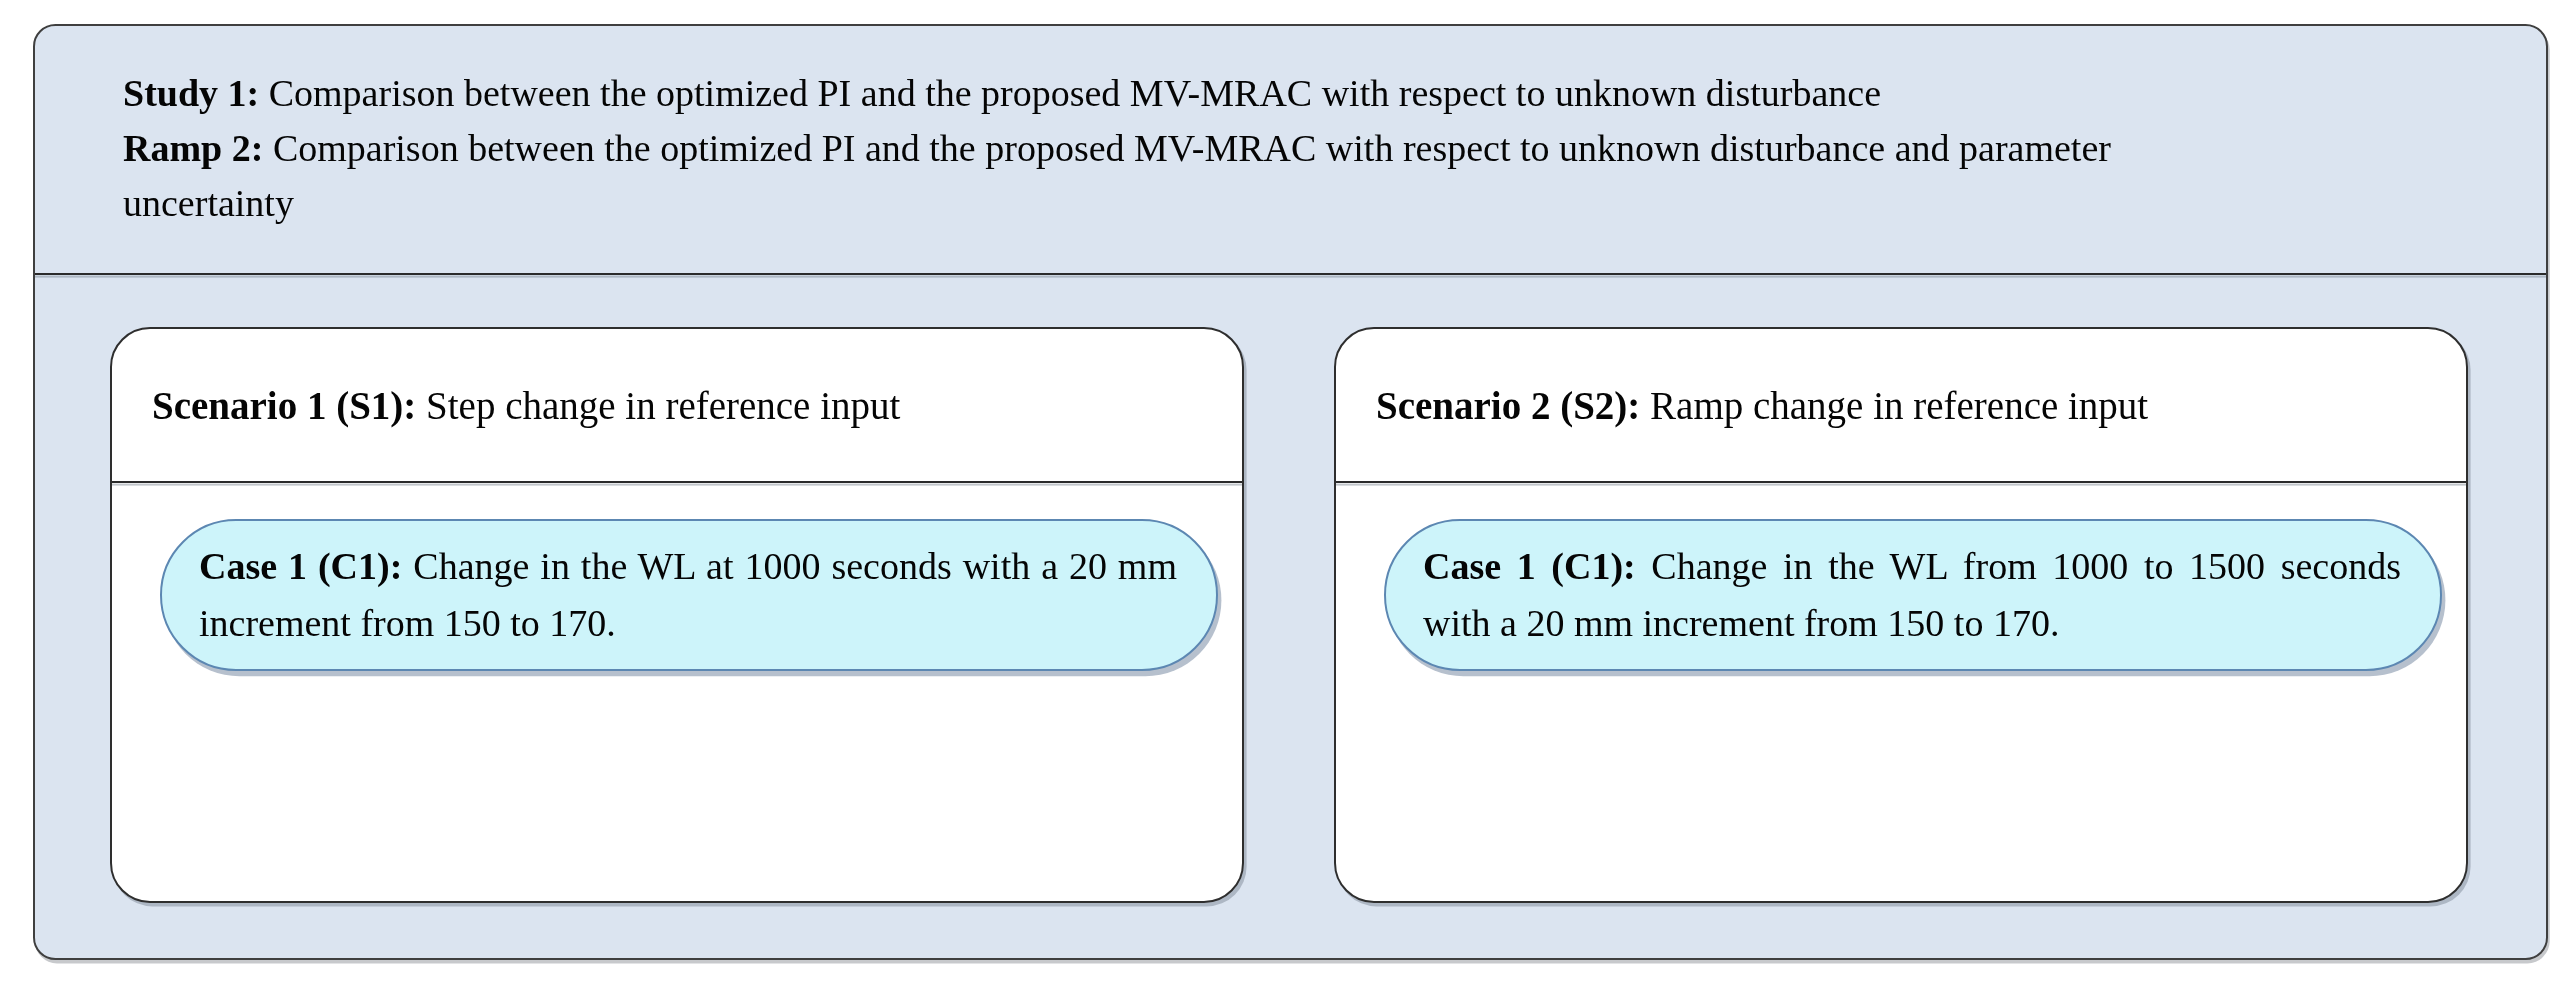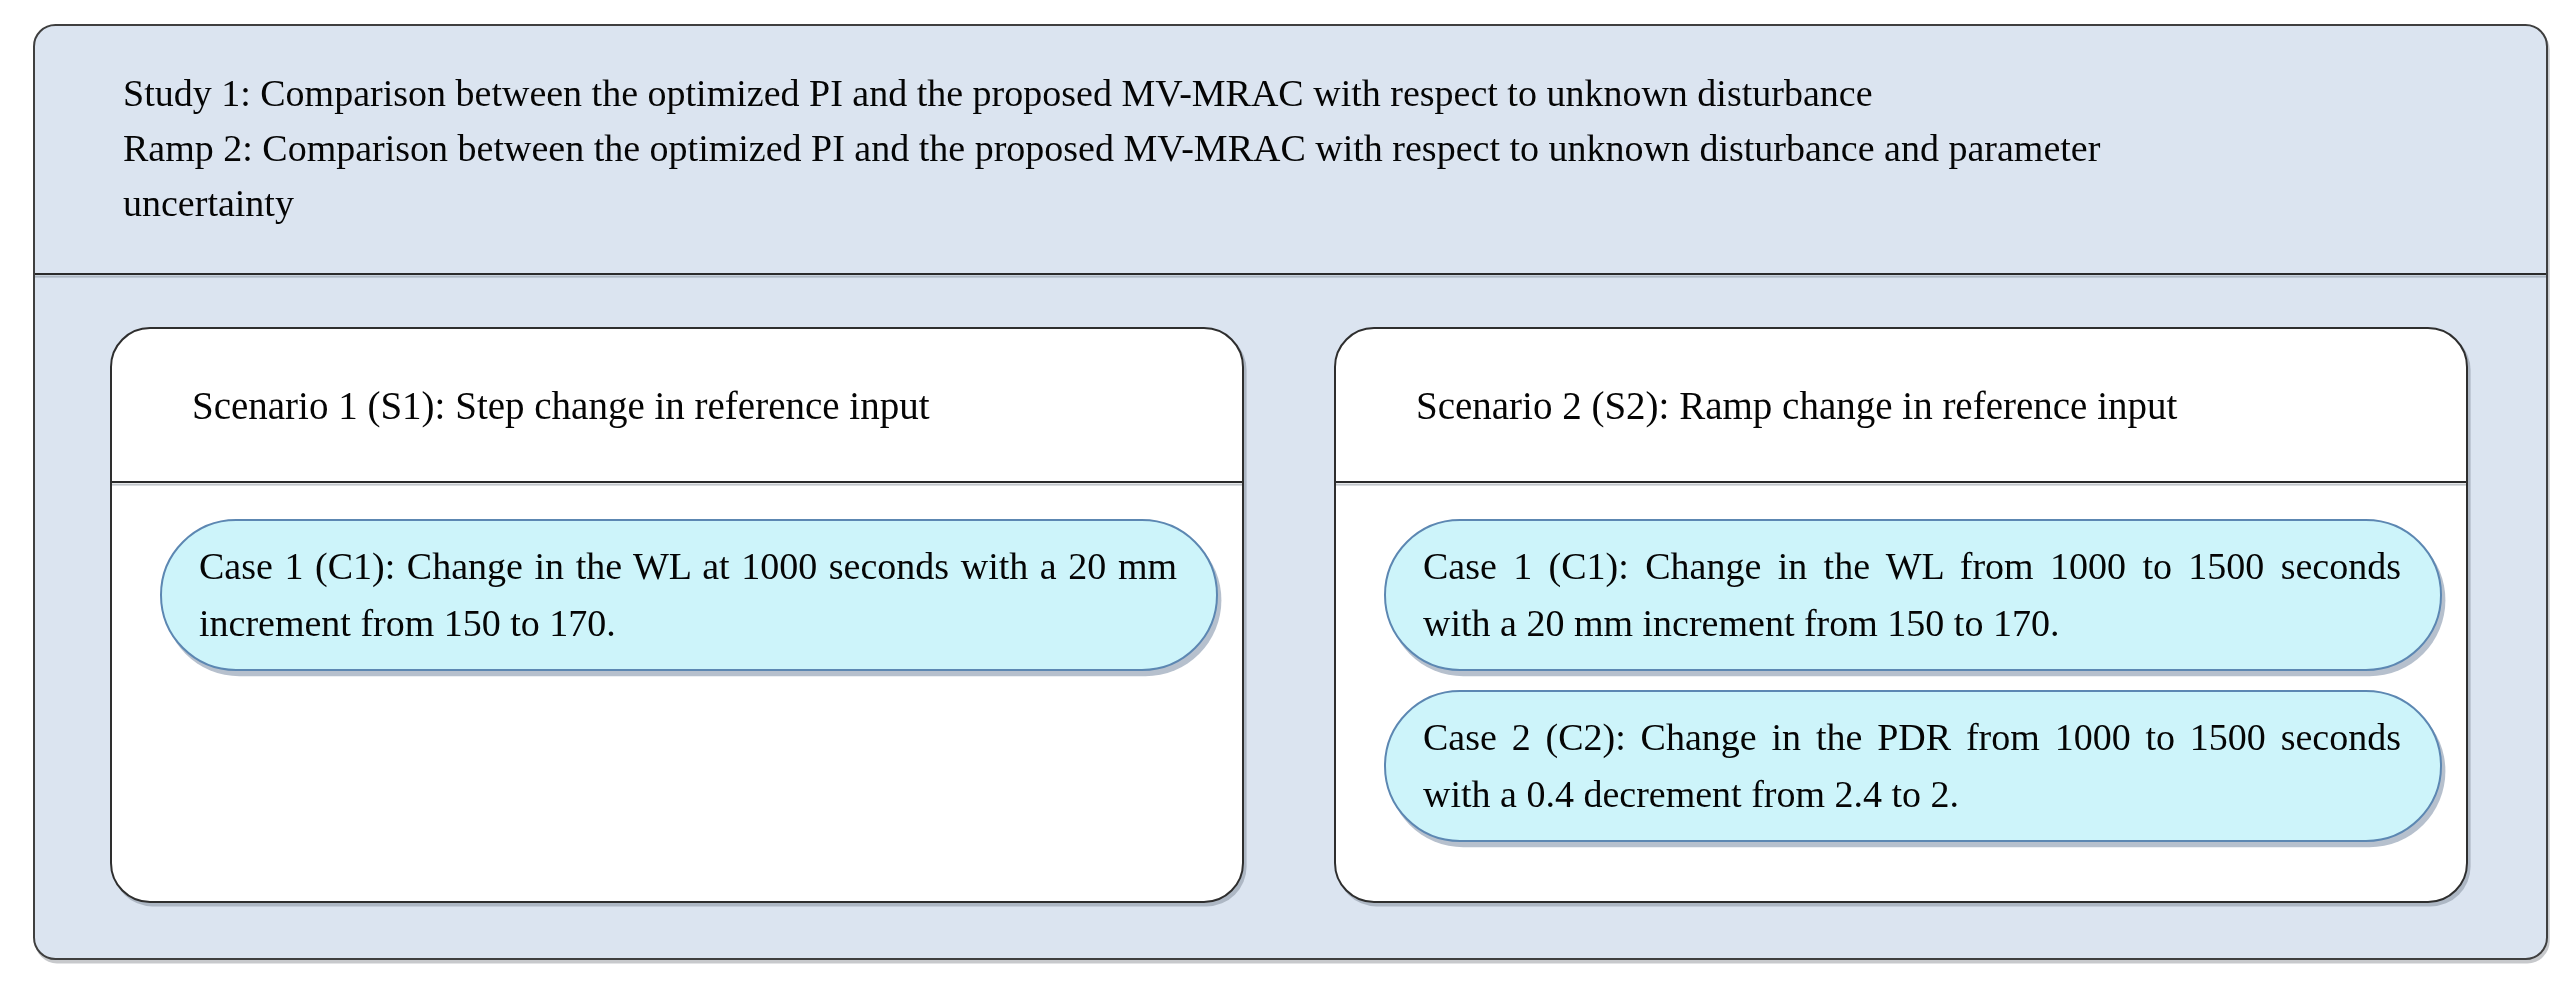--- a/index.html
+++ b/index.html
@@ -48,21 +48,21 @@
     border:2.6px solid var(--panel-border);
     border-radius:40px;
     box-shadow:2.6px 3.4px 0 rgba(105,115,130,0.4);
     box-sizing:border-box;
   }
   .panel-1{left:75px;}
   .panel-2{left:1299px;}
   .panel-title{
     position:absolute;left:0;right:0;top:0;height:152px;
     display:flex;align-items:center;
-    padding-left:80px;padding-right:34px;
+    padding-left:40px;padding-right:34px;
     font-size:39px;
     box-sizing:border-box;
   }
   .panel-divider{
     position:absolute;left:0;right:0;top:152px;
     border-top:2.6px solid var(--divider);
     box-shadow:0 2.6px 0 rgba(120,128,140,0.45);
   }
   .case-pill{
     position:absolute;left:48px;right:24px;
@@ -76,21 +76,21 @@
     box-sizing:border-box;
   }
   .case-1{top:190px;}
   .case-2{top:361px;}
   .case-pill p{
     margin:13px;
     font-size:38px;line-height:57px;
     text-align:justify;
     width:100%;
   }
-  b{font-weight:normal;}
+  b{font-weight:bold;}
 </style>
 </head>
 <body>
 
 <div class="outer">
 
   <div class="studies-header">
     <p><b>Study 1:</b> <span>Comparison between the optimized PI and the proposed MV-MRAC with respect to unknown disturbance</span></p>
     <p><b>Ramp 2:</b> <span>Comparison between the optimized PI and the proposed MV-MRAC with respect to unknown disturbance and parameter uncertainty</span></p>
   </div>
@@ -108,19 +108,16 @@
   </section>
 
   <section class="panel panel-2">
     <div class="panel-title">
       <span><b>Scenario 2 (S2):</b> <span>Ramp change in reference input</span></span>
     </div>
     <div class="panel-divider"></div>
     <div class="case-pill case-1">
       <p><b>Case 1 (C1):</b> <span>Change in the WL from 1000 to 1500 seconds with a 20 mm increment from 150 to 170.</span></p>
     </div>
-    <div class="case-pill case-2">
-      <p><b>Case 2 (C2):</b> <span>Change in the PDR from 1000 to 1500 seconds with a 0.4 decrement from 2.4 to 2.</span></p>
-    </div>
   </section>
 
 </div>
 
 
 </body></html>

